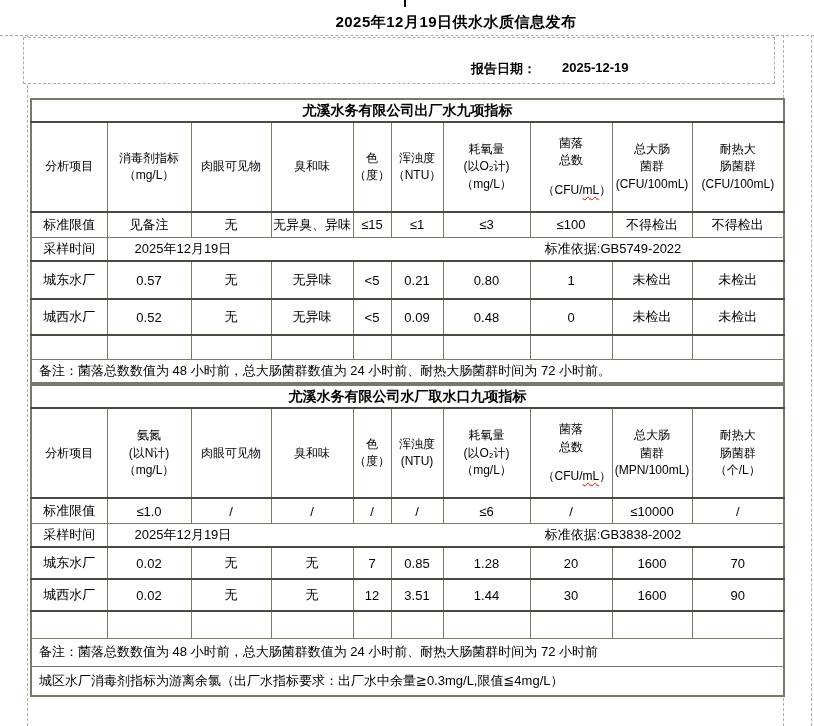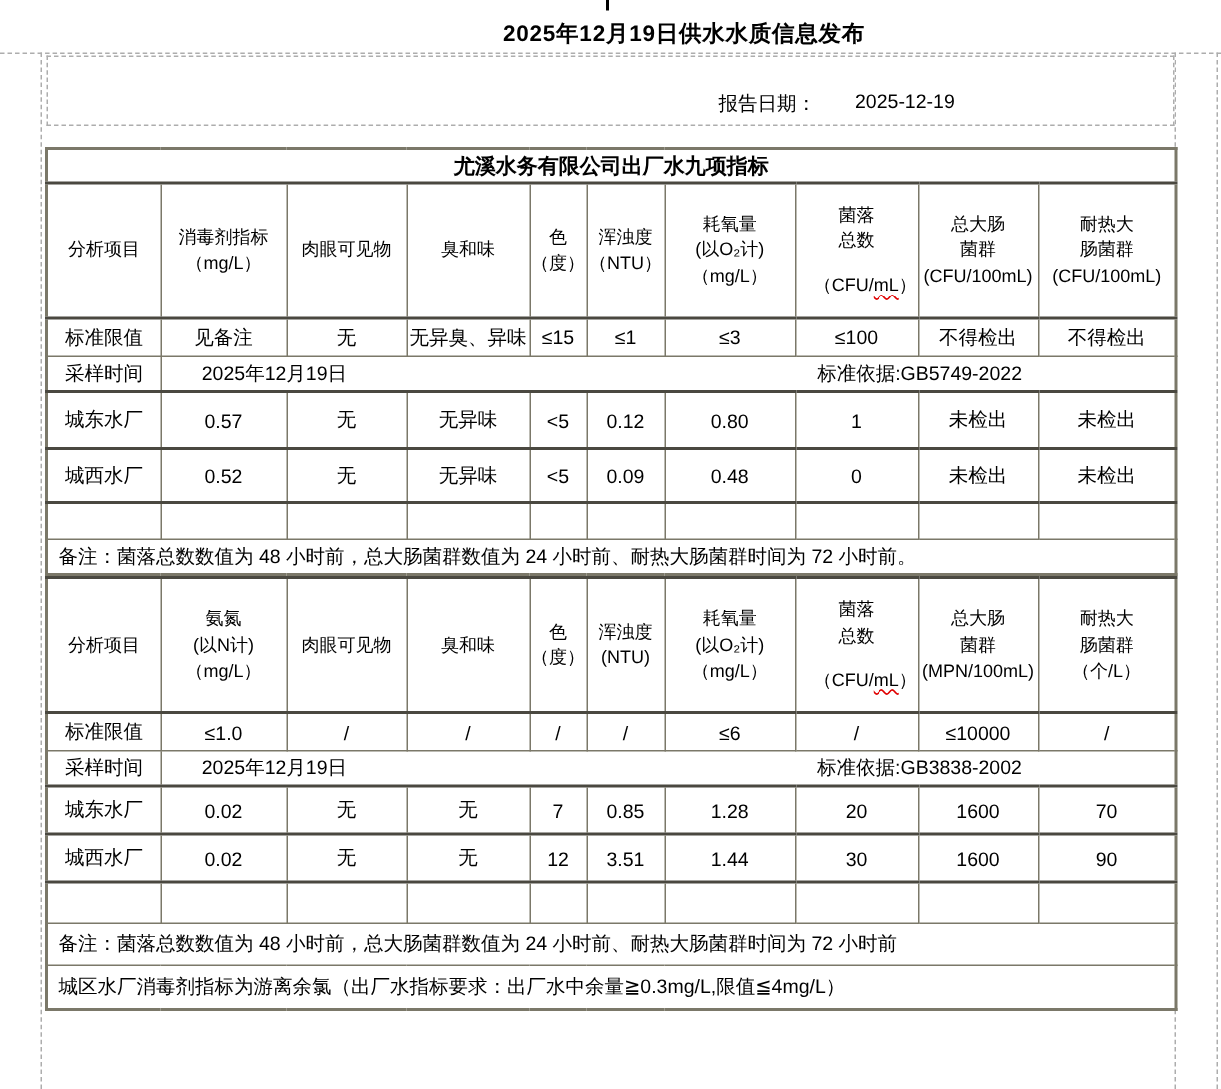--- a/index.html
+++ b/index.html
@@ -8,22 +8,22 @@
     font-family:"Liberation Sans","DejaVu Sans",sans-serif; color:#000; overflow:hidden;
   }
   .cursor-tick { position:absolute; left:404px; top:0; width:2px; height:7px; background:#000; }
   .main-title {
     position:absolute; left:98px; top:13px; width:716px; text-align:center;
     font-size:15px; font-weight:bold; letter-spacing:0.5px;
   }
   .dash-h { position:absolute; border-top:1px dashed #adadad; height:0; z-index:1; }
   .dash-v { position:absolute; border-left:1px dashed #adadad; width:0; z-index:1; }
   .report-box {
-    position:absolute; left:31px; top:37px; width:750px; height:45px;
-    border:1px dashed #adadad; z-index:1; background:#fff;
+    position:absolute; left:23px; top:37px; width:750px; height:45px;
+    border:1px dashed #adadad; z-index:1; background:#fff;font-weight:bold;
   }
   .report-line { position:absolute; left:447px; top:22px; display:flex; gap:26px; font-size:13px; white-space:nowrap; }
   .tables { position:absolute; left:30px; top:98px; z-index:2; }
   table {
     border-collapse:collapse; table-layout:fixed; width:753px; background:#fff;
     border:2px solid #7b7869;
   }
   td, th { border:1px solid #7b7869; padding:0; text-align:center; vertical-align:middle;
     font-size:13px; font-weight:normal; overflow:hidden; }
   th { font-size:12px; white-space:pre-line; line-height:1.45; }
@@ -117,21 +117,21 @@
         <td>采样时间</td>
         <td colspan="5" class="date-cell nr">2025年12月19日</td>
         <td colspan="4" class="nl">标准依据:GB5749-2022</td>
       </tr>
       <tr class="heavy" style="height:38px">
         <td>城东水厂</td>
         <td>0.57</td>
         <td>无</td>
         <td>无异味</td>
         <td>&lt;5</td>
-        <td>0.12</td>
+        <td>0.21</td>
         <td>0.80</td>
         <td>1</td>
         <td>未检出</td>
         <td>未检出</td>
       </tr>
       <tr class="heavy" style="height:36px">
         <td>城西水厂</td>
         <td>0.52</td>
         <td>无</td>
         <td>无异味</td>
@@ -167,20 +167,23 @@
           <col style="width:80px">
           <col style="width:82px">
         <col style="width:38px">
           <col style="width:52px">
           <col style="width:87px">
           <col style="width:82px">
         <col style="width:80px">
           <col style="width:92px">
       </colgroup>
       <tbody>
+          <tr style="height:23px">
+        <td colspan="10" class="tt">尤溪水务有限公司水厂取水口九项指标</td>
+      </tr>
       <tr class="heavy" style="height:76px">
         <th>分析项目</th>
         <th>氨氮
 (以N计)
 （mg/L）</th>
         <th>肉眼可见物</th>
         <th>臭和味</th>
         <th>色
 （度）</th>
         <th>浑浊度

